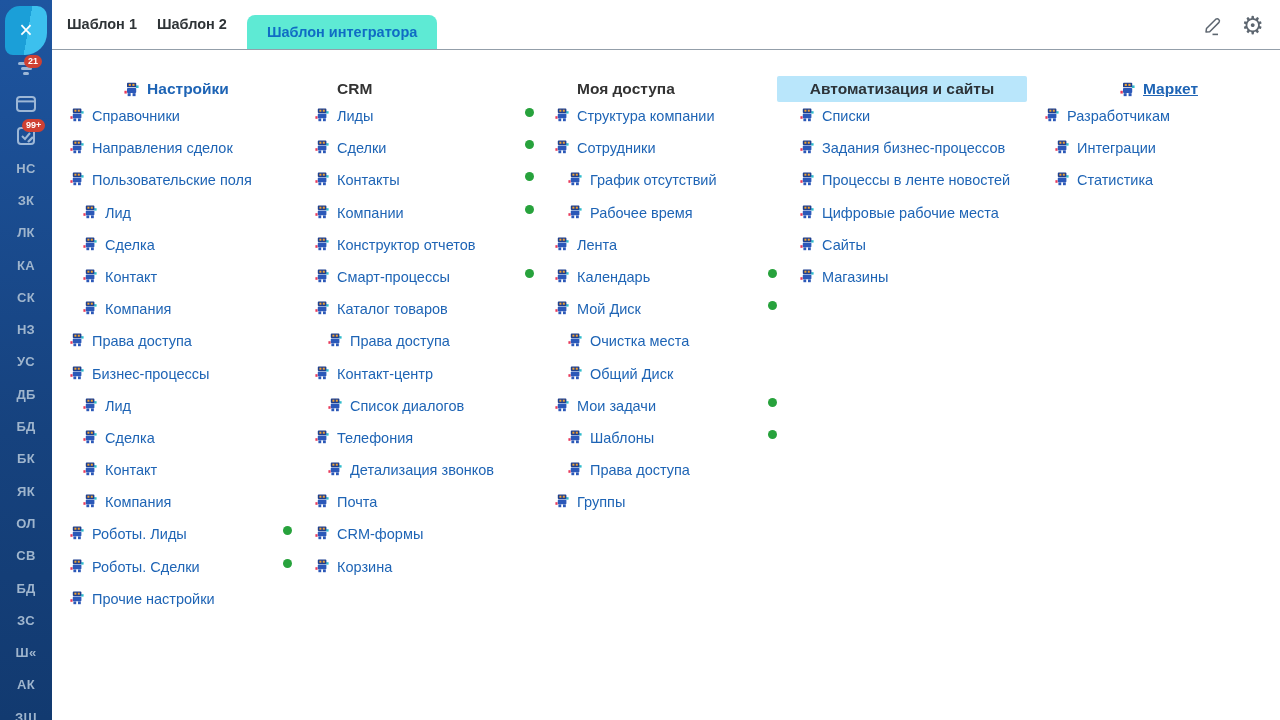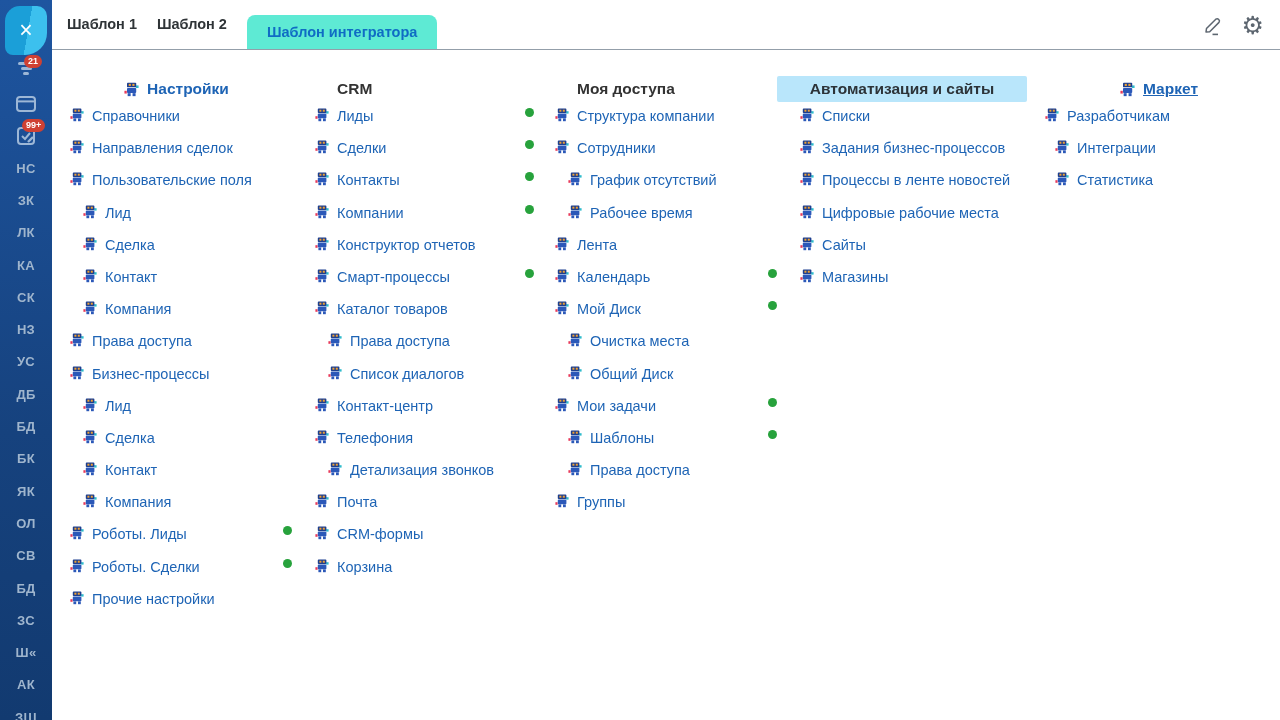--- a/index.html
+++ b/index.html
@@ -478,47 +478,47 @@
     <rect x="11.1" y="3.2" width="2.5" height="2.4" fill="#2fbccc"></rect>
     <rect x="2.8" y="0.6" width="8.6" height="4.4" rx="0.8" fill="#1d3f8f"></rect>
     <rect x="4.4" y="1.7" width="2" height="2" fill="#f0a132"></rect>
     <rect x="7.8" y="1.7" width="2" height="2" fill="#f0a132"></rect>
     <rect x="2.8" y="5.6" width="8.6" height="4.6" rx="0.8" fill="#2b58b8"></rect>
     <rect x="3.4" y="10.4" width="2.8" height="2.8" fill="#2b58b8"></rect>
     <rect x="8" y="10.4" width="2.8" height="2.8" fill="#2b58b8"></rect>
   </svg>
           <span class="mi-label">Права доступа</span>
         </div>
+        <div class="row">
+          <span class="gutter"></span>
+          <svg class="icon-robot" viewBox="0 0 14 14" aria-hidden="true">
+    <rect x="0.4" y="8.2" width="2.2" height="2.6" fill="#e83a5a"></rect>
+    <rect x="11.1" y="3.2" width="2.5" height="2.4" fill="#2fbccc"></rect>
+    <rect x="2.8" y="0.6" width="8.6" height="4.4" rx="0.8" fill="#1d3f8f"></rect>
+    <rect x="4.4" y="1.7" width="2" height="2" fill="#f0a132"></rect>
+    <rect x="7.8" y="1.7" width="2" height="2" fill="#f0a132"></rect>
+    <rect x="2.8" y="5.6" width="8.6" height="4.6" rx="0.8" fill="#2b58b8"></rect>
+    <rect x="3.4" y="10.4" width="2.8" height="2.8" fill="#2b58b8"></rect>
+    <rect x="8" y="10.4" width="2.8" height="2.8" fill="#2b58b8"></rect>
+  </svg>
+          <span class="mi-label">Контакт-центр</span>
+        </div>
         <div class="row indent">
           <span class="gutter"></span>
           <svg class="icon-robot" viewBox="0 0 14 14" aria-hidden="true">
     <rect x="0.4" y="8.2" width="2.2" height="2.6" fill="#e83a5a"></rect>
     <rect x="11.1" y="3.2" width="2.5" height="2.4" fill="#2fbccc"></rect>
     <rect x="2.8" y="0.6" width="8.6" height="4.4" rx="0.8" fill="#1d3f8f"></rect>
     <rect x="4.4" y="1.7" width="2" height="2" fill="#f0a132"></rect>
     <rect x="7.8" y="1.7" width="2" height="2" fill="#f0a132"></rect>
     <rect x="2.8" y="5.6" width="8.6" height="4.6" rx="0.8" fill="#2b58b8"></rect>
     <rect x="3.4" y="10.4" width="2.8" height="2.8" fill="#2b58b8"></rect>
     <rect x="8" y="10.4" width="2.8" height="2.8" fill="#2b58b8"></rect>
   </svg>
           <span class="mi-label">Список диалогов</span>
-        </div>
-        <div class="row">
-          <span class="gutter"></span>
-          <svg class="icon-robot" viewBox="0 0 14 14" aria-hidden="true">
-    <rect x="0.4" y="8.2" width="2.2" height="2.6" fill="#e83a5a"></rect>
-    <rect x="11.1" y="3.2" width="2.5" height="2.4" fill="#2fbccc"></rect>
-    <rect x="2.8" y="0.6" width="8.6" height="4.4" rx="0.8" fill="#1d3f8f"></rect>
-    <rect x="4.4" y="1.7" width="2" height="2" fill="#f0a132"></rect>
-    <rect x="7.8" y="1.7" width="2" height="2" fill="#f0a132"></rect>
-    <rect x="2.8" y="5.6" width="8.6" height="4.6" rx="0.8" fill="#2b58b8"></rect>
-    <rect x="3.4" y="10.4" width="2.8" height="2.8" fill="#2b58b8"></rect>
-    <rect x="8" y="10.4" width="2.8" height="2.8" fill="#2b58b8"></rect>
-  </svg>
-          <span class="mi-label">Контакт-центр</span>
         </div>
         <div class="row">
           <span class="gutter"></span>
           <svg class="icon-robot" viewBox="0 0 14 14" aria-hidden="true">
     <rect x="0.4" y="8.2" width="2.2" height="2.6" fill="#e83a5a"></rect>
     <rect x="11.1" y="3.2" width="2.5" height="2.4" fill="#2fbccc"></rect>
     <rect x="2.8" y="0.6" width="8.6" height="4.4" rx="0.8" fill="#1d3f8f"></rect>
     <rect x="4.4" y="1.7" width="2" height="2" fill="#f0a132"></rect>
     <rect x="7.8" y="1.7" width="2" height="2" fill="#f0a132"></rect>
     <rect x="2.8" y="5.6" width="8.6" height="4.6" rx="0.8" fill="#2b58b8"></rect>

